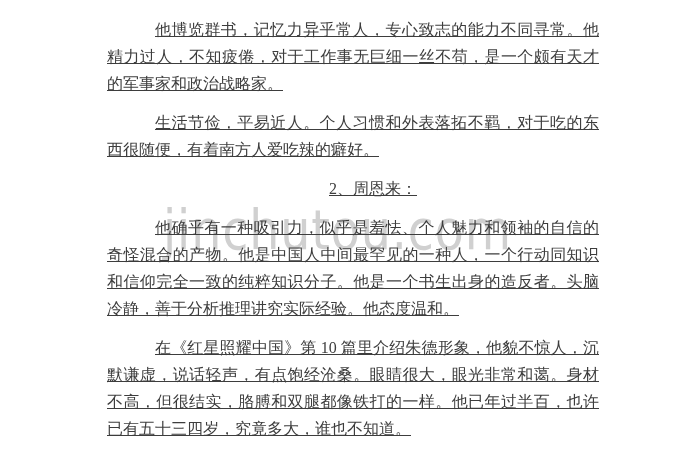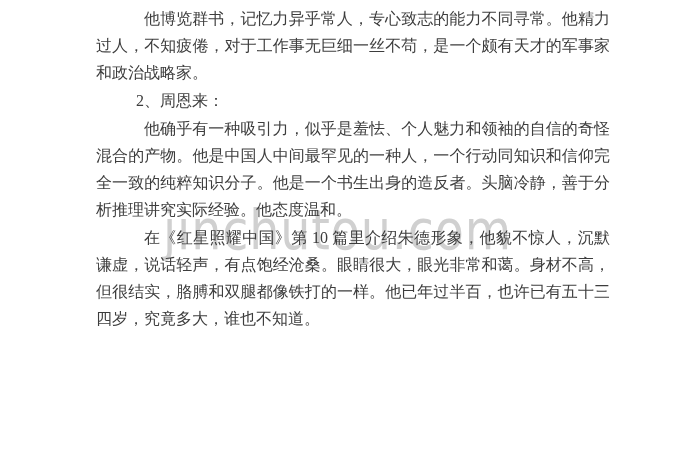--- a/index.html
+++ b/index.html
@@ -39,35 +39,37 @@
     top: 4px;
     width: 516px;
     z-index: 1;
     font-family: "Liberation Serif", "DejaVu Serif", serif;
     font-size: 16px;
     line-height: 27px;
     color: #3d3d3d;
     text-align: justify;
   }
   .content p {
-    margin: 1px;
+    margin: 12px;
     word-break: break-all;
+    text-decoration: underline;
   }
   .p-body    { text-indent: 3em; }
-  .p-heading { text-indent: 2.5em; text-align: left; }
+  .p-heading { text-indent: 2.5em; text-align: center; }
   .mt-gap    { margin-top: 33px; }
   .mt-small  { margin-top: 2px; }
 </style>
 </head>
 <body>
 
 <div class="page">
 
   <div class="watermark">jinchutou.com</div>
 
   <div class="content">
     <p class="p-body">他博览群书，记忆力异乎常人，专心致志的能力不同寻常。他精力过人，不知疲倦，对于工作事无巨细一丝不苟，是一个颇有天才的军事家和政治战略家。</p>
+    <p class="p-body">生活节俭，平易近人。个人习惯和外表落拓不羁，对于吃的东西很随便，有着南方人爱吃辣的癖好。</p>
     <p class="p-heading">2、周恩来：</p>
     <p class="p-body mt-gap">他确乎有一种吸引力，似乎是羞怯、个人魅力和领袖的自信的奇怪混合的产物。他是中国人中间最罕见的一种人，一个行动同知识和信仰完全一致的纯粹知识分子。他是一个书生出身的造反者。头脑冷静，善于分析推理讲究实际经验。他态度温和。</p>
     <p class="p-body">在《红星照耀中国》第 10 篇里介绍朱德形象，他貌不惊人，沉默谦虚，说话轻声，有点饱经沧桑。眼睛很大，眼光非常和蔼。身材不高，但很结实，胳膊和双腿都像铁打的一样。他已年过半百，也许已有五十三四岁，究竟多大，谁也不知道。</p>
   </div>
 
 </div>
 
 </body></html>

